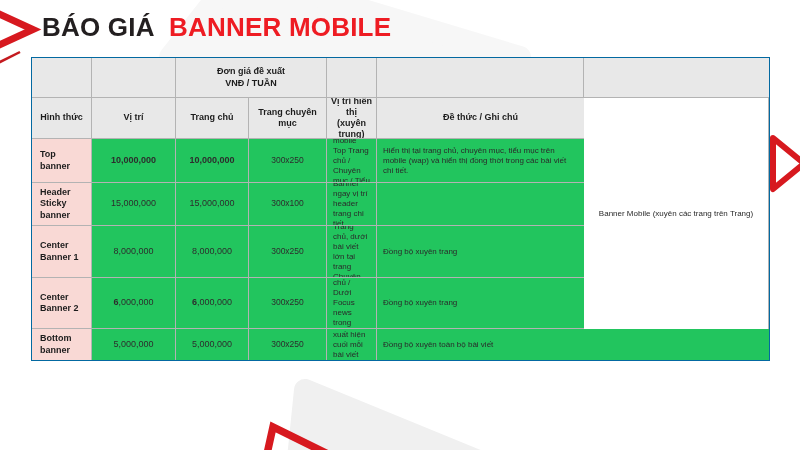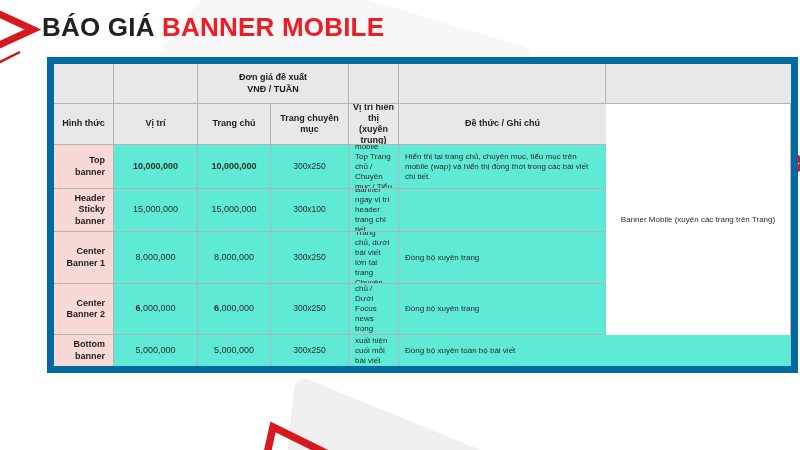--- a/index.html
+++ b/index.html
@@ -1,32 +1,32 @@
 <!DOCTYPE html>
 <html><head>
 <meta charset="utf-8">
 <style>
   html,body{margin:0;padding:0;}
   body{font-family:"Liberation Sans","DejaVu Sans",sans-serif;}
   .canvas{position:relative;width:800px;height:450px;background:#ffffff;overflow:hidden;}
   .decor{position:absolute;left:0;top:0;z-index:0;pointer-events:none;}
   .title{position:absolute;left:42px;top:12px;z-index:2;font-size:26px;font-weight:700;color:#231f20;letter-spacing:.2px;white-space:nowrap;}
-  .title .red{color:#ee1c23;margin-left:0;}
-  .price-table{position:absolute;left:47px;top:57px;z-index:1;display:grid;
+  .title .red{color:#ee1c23;margin-left:7px;}
+  .price-table{position:absolute;left:31px;top:57px;z-index:1;display:grid;
     grid-template-columns:60px 84px 73px 78px 50px 207px 185px;
     grid-template-rows:40px 41px 44px 43px 52px 51px 31px;
-    border:7px solid #0369a1;background:#5eead4;}
+    border:1px solid #0369a1;background:#22c55e;}
   .cell{box-sizing:border-box;border-right:1px solid #b3b3b3;border-bottom:1px solid #b3b3b3;
     display:flex;align-items:center;justify-content:center;text-align:center;
     font-size:8px;line-height:1.25;color:#262626;overflow:hidden;white-space:pre-line;}
   .hdr{background:#e8e8e8;font-weight:700;font-size:9px;color:#1c1c1c;padding:2px 4px;}
   .span2{grid-column:span 2;}
   .group{grid-row:span 5;background:#fff;padding:0 5px;color:#2a2a2a;}
   .pink{background:#f9d9d5;font-weight:700;font-size:9px;color:#1c1c1c;
-    justify-content:flex-start;text-align:right;padding:2px 8px;}
+    justify-content:flex-start;text-align:left;padding:2px 8px;}
   .price{font-size:9px;color:#2d2d2d;padding:0;}
   .size{font-size:8.5px;color:#2d2d2d;padding:8px 0;}
   .size .size-inner{display:inline-block;max-width:33px;word-break:break-all;line-height:1.3;}
   .desc{justify-content:flex-start;text-align:left;padding:3px 6px;font-size:8px;color:#2a2a2a;}
   .last-col{border-right:none;}
   .last-row{border-bottom:none;}
 </style>
 </head>
 <body>
 

